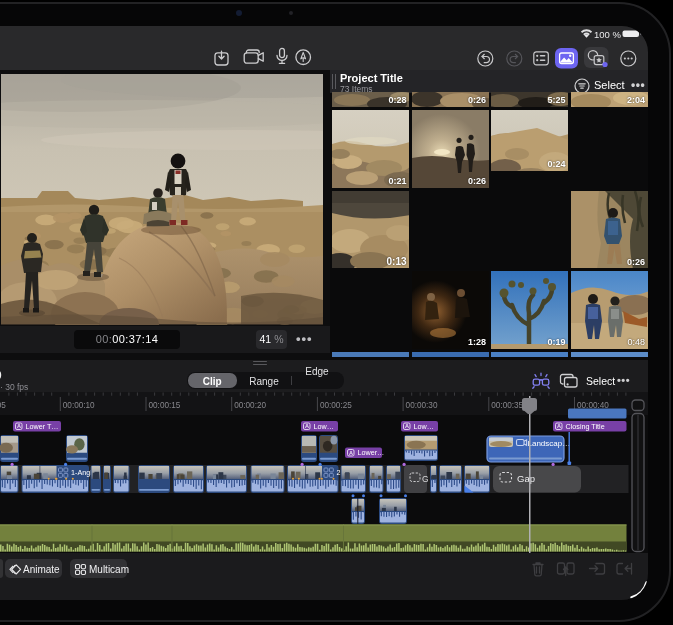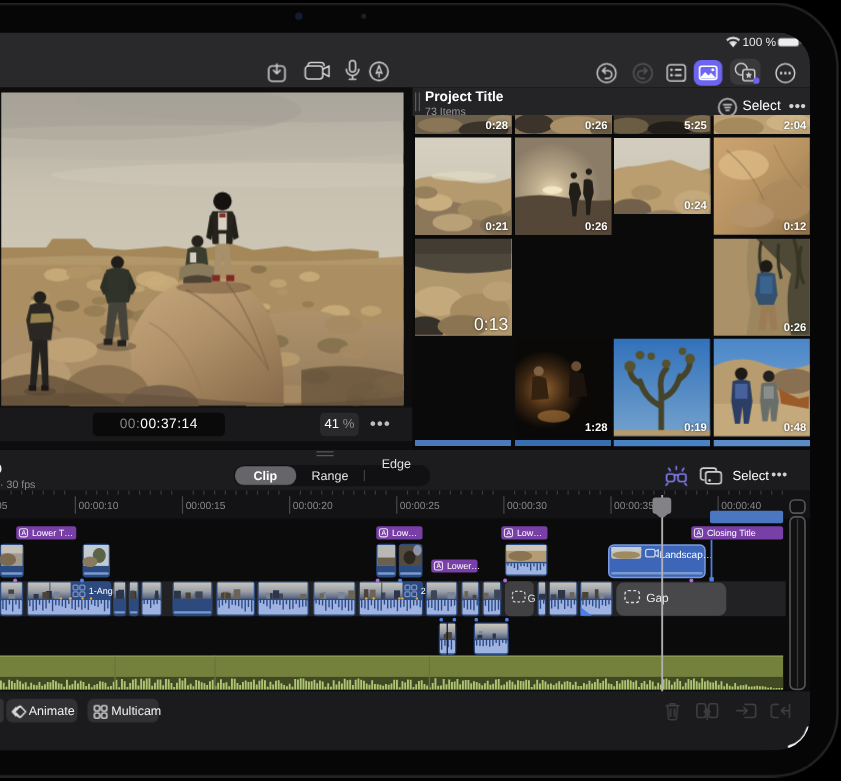--- a/index.html
+++ b/index.html
@@ -329,50 +329,32 @@
           <path d="M0,26 q15.600000000000001,-6 35.1,0 t42.900000000000006,-2 L78,79 L0,79 Z" fill="#b2976a"></path>
           <path d="M0,49.85 q23.4,-8 46.8,2 t31.200000000000003,0 L78,79 L0,79 Z" fill="#8a7456"></path>
           <path d="M0,26 L46,18 78,30 78,79 0,79 Z" fill="#ba9e70"></path>
           <ellipse cx="14" cy="58" rx="16" ry="9" fill="#73604a" opacity="1"></ellipse>
           <ellipse cx="40" cy="66" rx="18" ry="8" fill="#97805e" opacity="1"></ellipse>
           <ellipse cx="64" cy="52" rx="16" ry="10" fill="#c3a97c" opacity="1"></ellipse>
           <ellipse cx="26" cy="44" rx="12" ry="6" fill="#a88e64" opacity="1"></ellipse>
         </svg>
         <div class="abs" style="right:3px;bottom:2px;color:#fff;font-size:9px;font-weight:bold;text-shadow:0 0 2px rgba(0,0,0,.8)">0:24</div>
       </div>
-      <div class="abs" style="left:570.5px;top:83.5px;width:77.5px;height:78.5px;overflow:hidden">
-        <svg style="position:absolute;left:0px;top:0px" width="77" height="78" viewBox="0 0 77 78">
-          <defs>
-            <linearGradient id="rk4" x1="0" y1="0" x2="1" y2="1">
-              <stop offset="0" stop-color="#cca470"></stop>
-              <stop offset="0.5" stop-color="#b99463"></stop>
-              <stop offset="1" stop-color="#8e7049"></stop>
-            </linearGradient>
-          </defs>
-          <rect width="78" height="79" fill="url(#rk4)"></rect>
-          <ellipse cx="24" cy="22" rx="20" ry="12" fill="#dcba84" opacity="0.8"></ellipse>
-          <ellipse cx="58" cy="50" rx="22" ry="16" fill="#ab8a5e" opacity="0.8"></ellipse>
-          <ellipse cx="30" cy="62" rx="18" ry="10" fill="#b6946a" opacity="0.9"></ellipse>
-          <path d="M10,10 q20,16 30,40" stroke="#8a6f4c" stroke-width="1.2" fill="none" opacity="0.6"></path>
-          <path d="M48,6 q10,22 22,34" stroke="#8a6f4c" stroke-width="1" fill="none" opacity="0.5"></path>
-        </svg>
-        <div class="abs" style="right:3px;bottom:2px;color:#fff;font-size:9px;font-weight:bold;text-shadow:0 0 2px rgba(0,0,0,.8)">0:12</div>
-      </div>
       <div class="abs" style="left:332px;top:165px;width:77.5px;height:77.5px;overflow:hidden">
         <svg style="position:absolute;left:0px;top:0px" width="77" height="77" viewBox="0 0 77 77">
           <rect width="78" height="78" fill="#b1976c"></rect>
           <path d="M0,0 h78 v24 q-40,8 -78,-2 Z" fill="#4e473c"></path>
           <path d="M0,0 h78 v12 h-78 Z" fill="#423c33"></path>
           <ellipse cx="18" cy="50" rx="20" ry="12" fill="#c3a97c" opacity="1"></ellipse>
           <ellipse cx="52" cy="58" rx="24" ry="14" fill="#a78c62" opacity="1"></ellipse>
           <ellipse cx="8" cy="72" rx="16" ry="10" fill="#35302a" opacity="1"></ellipse>
           <ellipse cx="68" cy="42" rx="14" ry="8" fill="#baa074" opacity="1"></ellipse>
           <ellipse cx="38" cy="70" rx="20" ry="9" fill="#8a7452" opacity="1"></ellipse>
         </svg>
-        <div class="abs" style="right:3px;bottom:2px;color:#fff;font-size:14px;font-weight:normal;text-shadow:0 0 2px rgba(0,0,0,.8)">0:13</div>
+        <div class="abs" style="right:3px;bottom:2px;color:#fff;font-size:10px;font-weight:bold;text-shadow:0 0 2px rgba(0,0,0,.8)">0:13</div>
       </div>
       <div class="abs" style="left:570.5px;top:165px;width:77.5px;height:77.5px;overflow:hidden">
         <svg style="position:absolute;left:0px;top:0px" width="77" height="77" viewBox="0 0 77 77">
           <rect width="78" height="78" fill="#9c8660"></rect>
           <path d="M0,0 h28 q-4,30 2,52 l-4,26 H0 Z" fill="#ab9168"></path>
           <path d="M34,0 h44 v78 h-16 q-6,-30 0,-50 z" fill="#4e4836"></path>
           <path d="M38,2 q-4,18 4,32 M64,0 q6,18 2,40 M52,4 q-2,14 2,28 M70,6 q-4,16 2,30" stroke="#373526" stroke-width="2.5" fill="none"></path>
           <g>
             <circle cx="42" cy="22" r="5" fill="#1c1916"></circle>
             <path d="M35,28 q7,-3 14,0 l2,17 -3,8 h-12 l-3,-8 z" fill="#33516e"></path>
@@ -442,21 +424,21 @@
           <path d="M52,40 l16,8 8,-2 v10 l-22,-4 z" fill="#9c5a28"></path>
           <g>
             <circle cx="22" cy="28" r="5" fill="#1e1a16"></circle>
             <path d="M15,34 q7,-3 14,0 l2,16 -3,18 h-4 l-1,-14 -2,14 h-4 l-3,-18 z" fill="#2c3e64"></path>
             <path d="M17,36 h10 v12 h-10 z" fill="#47619c"></path>
             <circle cx="44" cy="30" r="4.6" fill="#22201c"></circle>
             <path d="M38,36 q6,-3 12,0 l2,14 -2,16 h-4 l-1,-12 -2,12 h-4 l-2,-16 z" fill="#6a6e6a"></path>
             <path d="M40,38 h8 v10 h-8 z" fill="#8a8e8a"></path>
           </g>
         </svg>
-        <div class="abs" style="right:3px;bottom:2px;color:#fff;font-size:9px;font-weight:bold;text-shadow:0 0 2px rgba(0,0,0,.8)">0:48</div>
+        <div class="abs" style="right:3px;bottom:2px;color:#fff;font-size:9px;font-weight:normal;text-shadow:0 0 2px rgba(0,0,0,.8)">0:48</div>
       </div>
       <div class="abs" style="left:332px;top:325.5px;width:77.5px;height:5.5px;overflow:hidden">
         <svg style="position:absolute;left:0px;top:0px" width="77" height="5" viewBox="0 0 77 5">
           <rect width="78" height="6" fill="#4a7ab8"></rect>
         </svg>
       </div>
       <div class="abs" style="left:411.5px;top:325.5px;width:77.5px;height:5.5px;overflow:hidden">
         <svg style="position:absolute;left:0px;top:0px" width="77" height="5" viewBox="0 0 77 5">
           <rect width="78" height="6" fill="#3a6cb0"></rect>
         </svg>

